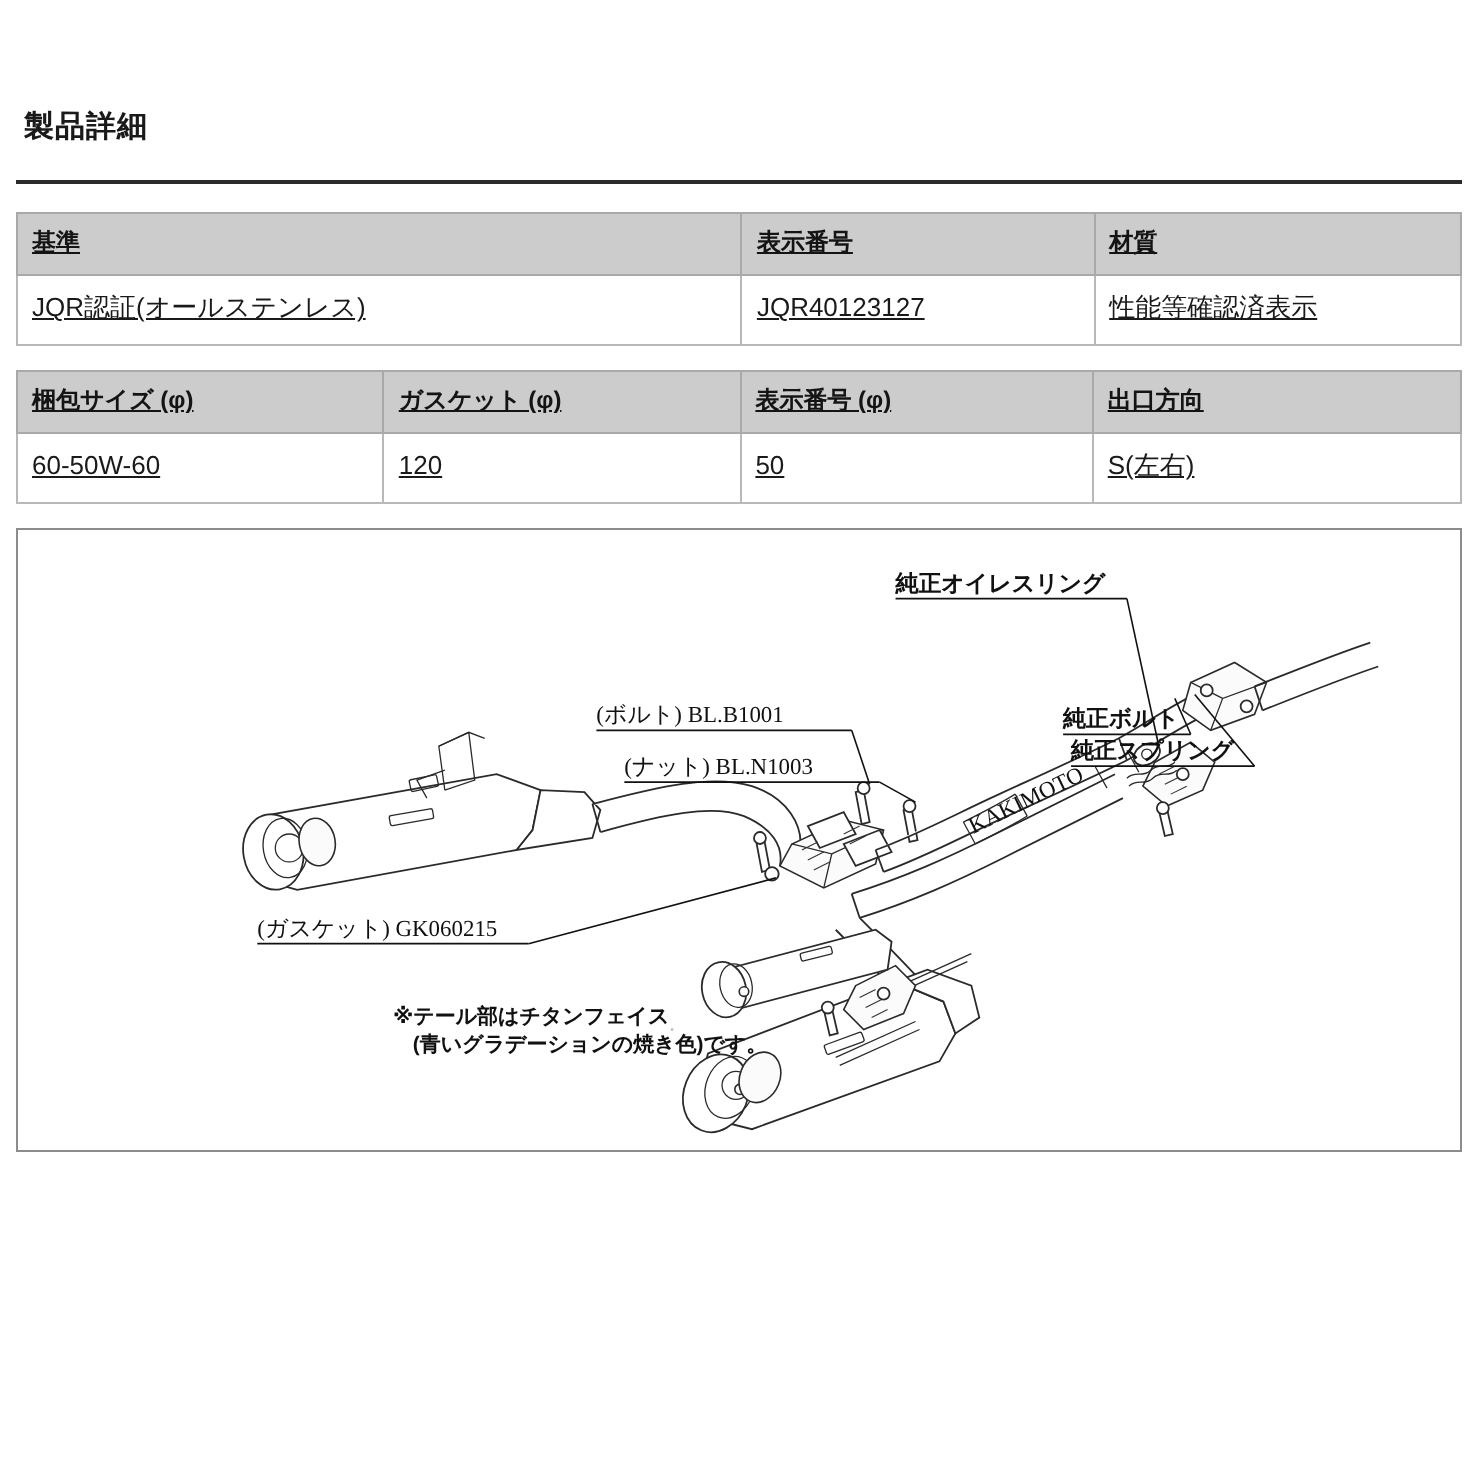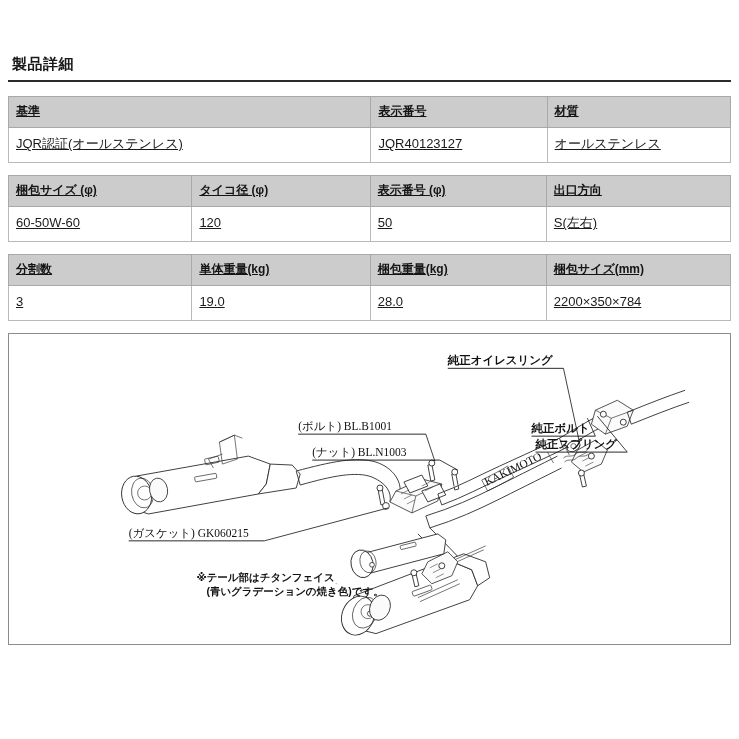--- a/index.html
+++ b/index.html
@@ -20,21 +20,21 @@
     position: relative;
     width: 739px;
     height: 739px;
     box-sizing: border-box;
     padding: 0 8px;
   }
 
   
   .section-heading {
     margin: 0;
-    padding: 56px 0 7px 4px;
+    padding: 56px 0 17px 4px;
     font-size: 15px;
     font-weight: bold;
     letter-spacing: 0.5px;
     color: #1a1a1a;
     line-height: 1.1;
   }
   .heading-rule {
     height: 2px;
     background: #2b2b2b;
     margin: 0 0 14px 0;
@@ -144,74 +144,50 @@
       <tr>
         <th>基準</th>
         <th>表示番号</th>
         <th>材質</th>
       </tr>
     </thead>
     <tbody>
       <tr>
         <td>JQR認証(オールステンレス)</td>
         <td>JQR40123127</td>
-        <td>オールステンレス</td>
+        <td>性能等確認済表示</td>
       </tr>
     </tbody>
   </table>
 
   <table class="spec-table">
     <colgroup>
         <col class="q1">
         <col class="q2">
         <col class="q3">
         <col class="q4">
       </colgroup>
     <thead>
       <tr>
         <th>梱包サイズ (φ)</th>
-        <th>タイコ径 (φ)</th>
+        <th>ガスケット (φ)</th>
         <th>表示番号 (φ)</th>
         <th>出口方向</th>
       </tr>
     </thead>
     <tbody>
       <tr>
         <td>60-50W-60</td>
         <td>120</td>
         <td>50</td>
         <td>S(左右)</td>
       </tr>
     </tbody>
   </table>
 
-  <table class="spec-table">
-    <colgroup>
-        <col class="q1">
-        <col class="q2">
-        <col class="q3">
-        <col class="q4">
-      </colgroup>
-    <thead>
-      <tr>
-        <th>分割数</th>
-        <th>単体重量(kg)</th>
-        <th>梱包重量(kg)</th>
-        <th>梱包サイズ(mm)</th>
-      </tr>
-    </thead>
-    <tbody>
-      <tr>
-        <td>3</td>
-        <td>19.0</td>
-        <td>28.0</td>
-        <td>2200×350×784</td>
-      </tr>
-    </tbody>
-  </table>
 
 
   <div class="diagram-frame">
     <svg viewBox="0 0 723 310" preserveAspectRatio="xMidYMid meet">
 
       <g>
 
         <path class="part" d="M120 163 L122 150 L128 142 L240 122 L262 130 L258 150 L250 160 L140 180 L126 176 Z"></path>
 
         <ellipse class="part" cx="128" cy="161" rx="15" ry="19" transform="rotate(-10 128 161)"></ellipse>

